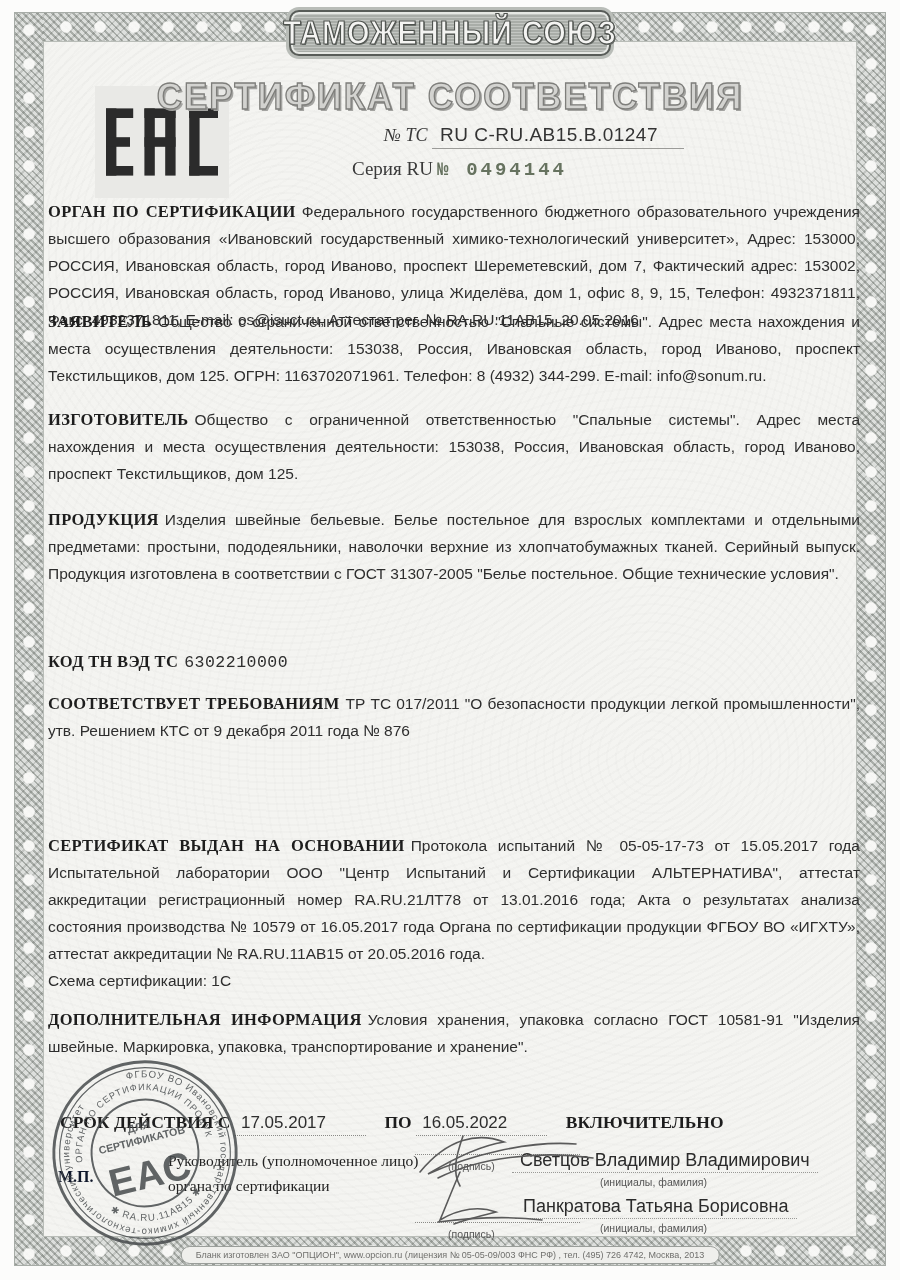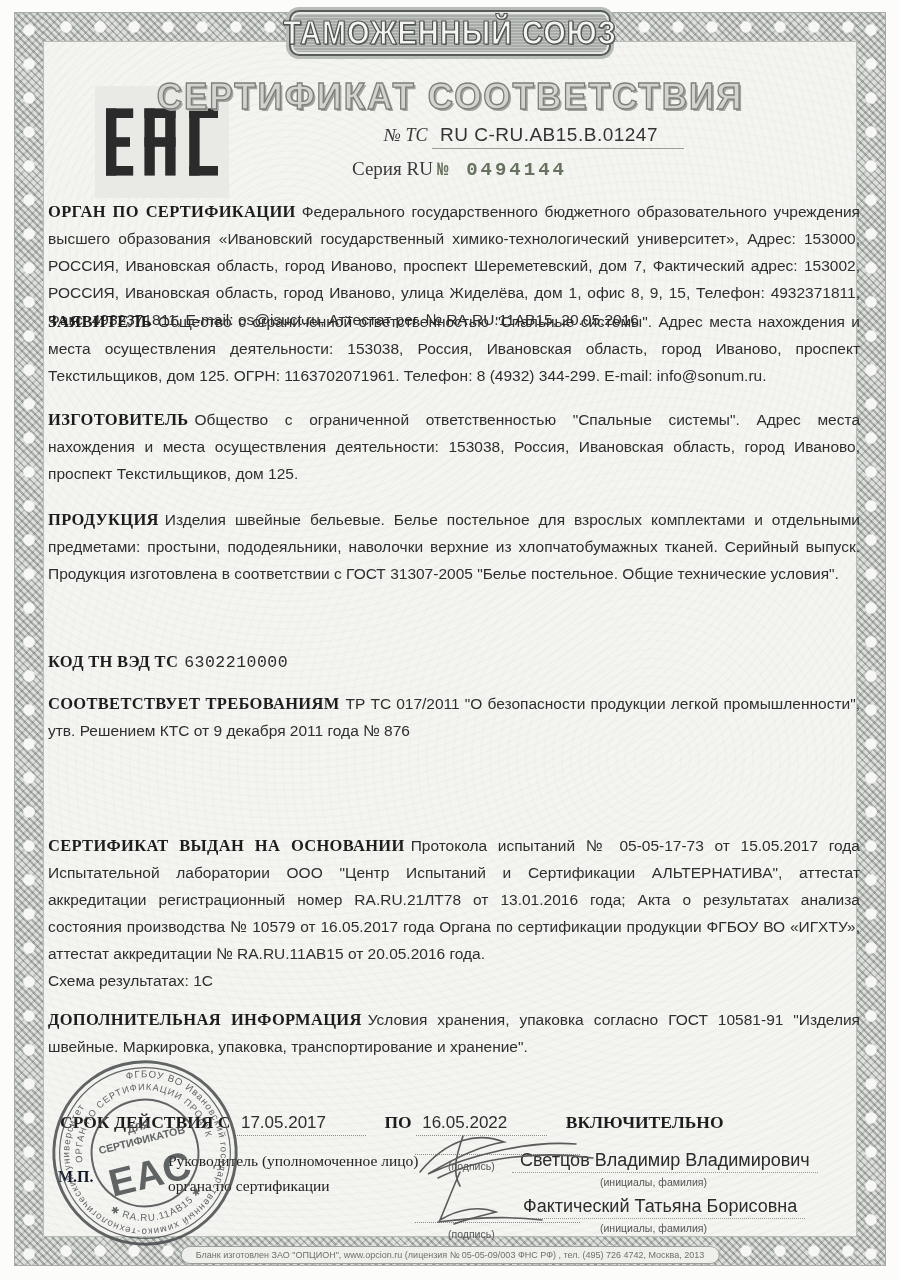--- a/index.html
+++ b/index.html
@@ -167,21 +167,21 @@
   <div class="section" style="top:648px">
     <span class="sec-label">КОД ТН ВЭД ТС</span><span class="sec-value">6302210000</span>
   </div>
 
   <div class="section" style="top:690px">
     <span class="sec-label">СООТВЕТСТВУЕТ ТРЕБОВАНИЯМ</span><span>ТР ТС 017/2011  "О безопасности продукции легкой промышленности", утв. Решением КТС от 9 декабря 2011 года № 876</span>
   </div>
 
   <div class="section" style="top:832px">
     <span class="sec-label">СЕРТИФИКАТ ВЫДАН НА ОСНОВАНИИ</span><span>Протокола испытаний № 05-05-17-73 от 15.05.2017 года Испытательной лаборатории ООО "Центр Испытаний и Сертификации АЛЬТЕРНАТИВА", аттестат аккредитации регистрационный номер RA.RU.21ЛТ78 от 13.01.2016 года; Акта о результатах анализа состояния производства № 10579 от 16.05.2017 года Органа по сертификации продукции ФГБОУ ВО «ИГХТУ», аттестат аккредитации № RA.RU.11АВ15 от 20.05.2016 года.</span>
-    <span class="scheme-line">Схема результатах: 1С</span>
+    <span class="scheme-line">Схема сертификации: 1С</span>
   </div>
 
   <div class="section" style="top:1006px">
     <span class="sec-label">ДОПОЛНИТЕЛЬНАЯ ИНФОРМАЦИЯ</span><span>Условия хранения, упаковка согласно ГОСТ 10581-91 "Изделия швейные. Маркировка, упаковка, транспортирование и хранение".</span>
   </div>
 
   <div class="validity">
     <span class="v-label">СРОК ДЕЙСТВИЯ С</span>
     <span class="v-date">17.05.2017</span>
     <span class="v-word">ПО</span>
@@ -203,21 +203,21 @@
   <div class="name-caption" style="left:600px;top:1176px">(инициалы, фамилия)</div>
 
   <svg class="scribble" style="left:430px;top:1170px" width="120" height="58" viewBox="0 0 120 58">
     <g fill="none" stroke="#5a5a5a" stroke-width="1.6" stroke-linecap="round">
       <path d="M30 2 C 22 20, 16 36, 10 50 C 30 38, 50 36, 66 42 C 50 46, 34 50, 24 54"></path>
       <path d="M8 52 C 40 48, 80 46, 112 50"></path>
     </g>
   </svg>
   <div class="sig-line" style="left:415px;top:1222px"></div>
   <div class="sig-caption" style="left:448px;top:1228px">(подпись)</div>
-  <div class="sig-name" style="left:515px;top:1196px">Фактический Татьяна Борисовна</div>
+  <div class="sig-name" style="left:515px;top:1196px">Панкратова Татьяна Борисовна</div>
   <div class="name-caption" style="left:600px;top:1222px">(инициалы, фамилия)</div>
 
   <div class="mp-label">М.П.</div>
   <svg class="stamp" viewBox="0 0 200 200">
     <g transform="rotate(-14 100 100)" stroke="#474b4d" fill="none">
       <circle cx="100" cy="100" r="94" stroke-width="3"></circle>
       <circle cx="100" cy="100" r="88" stroke-width="1.2"></circle>
       <circle cx="100" cy="100" r="55" stroke-width="2"></circle>
       <defs>
         <path id="arcOuter" d="M 100 22 A 78 78 0 1 1 99.9 22"></path>

